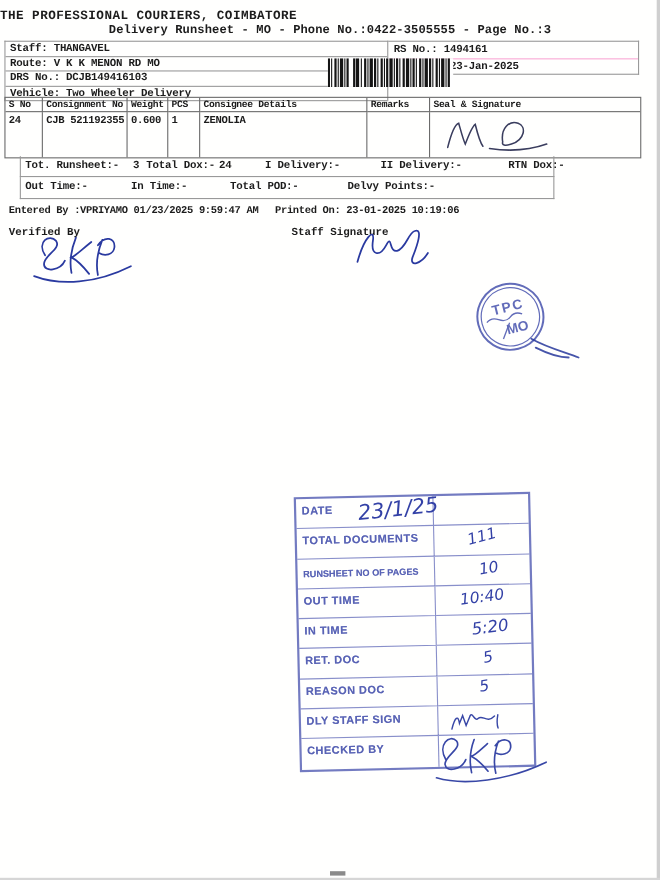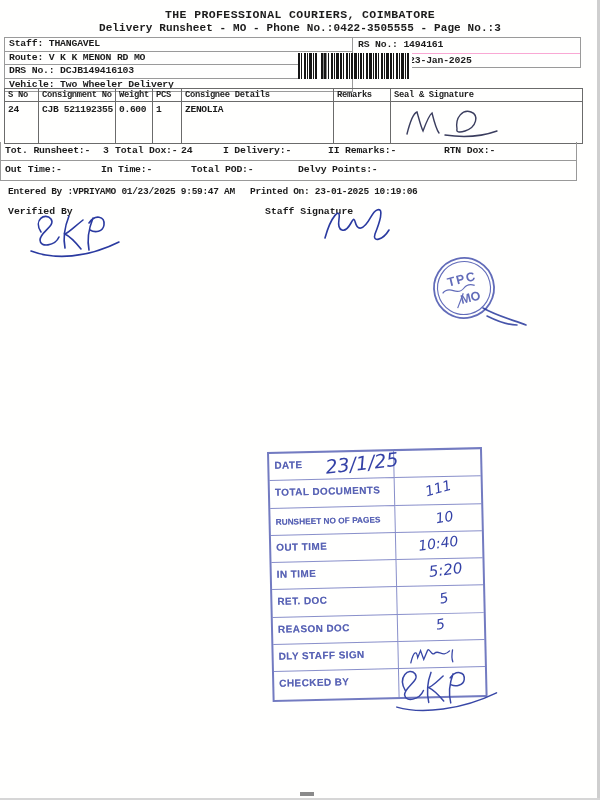--- a/index.html
+++ b/index.html
@@ -1,39 +1,39 @@
 <!DOCTYPE html>
 <html><head>
 <meta charset="utf-8">
 <style>
   html,body{margin:0;padding:0;background:#ffffff;}
   #page{position:relative;width:600px;height:800px;background:#fffffe;overflow:hidden;
         font-family:"Liberation Mono","DejaVu Sans Mono",monospace;font-weight:700;color:#1c1c1c;}
   .abs{position:absolute;}
-  .t-title{left:0;right:0;top:8px;text-align:center;font-size:11.5px;letter-spacing:.4px;}
+  .t-title{left:0;right:0;top:8px;font-size:11.5px;letter-spacing:.4px;}
   .t-sub{left:0;right:0;top:22px;text-align:center;font-size:11px;letter-spacing:.1px;}
 
   .info-block{left:4px;top:37px;width:349px;border:1px solid #9a9a9a;border-bottom:none;box-sizing:border-box;}
   .info-row{height:12.6px;line-height:12.6px;font-size:9.8px;letter-spacing:-.2px;padding-left:4px;border-bottom:1px solid #9a9a9a;}
 
   .rs-box{left:353px;top:37px;width:228px;height:31px;border:1px solid #9a9a9a;border-left:none;box-sizing:border-box;}
   .rs-line{height:14.5px;line-height:14.5px;font-size:9.8px;padding-left:5px;letter-spacing:-.2px;}
   .rs-line.first{border-bottom:1px solid #f9a8d4;}
 
   .barcode{left:298px;top:53px;background:#fff;}
 
   .dtable{left:4px;top:88px;width:577px;display:grid;
           grid-template-columns:34px 77px 37px 29px 152px 57px 191px;
           grid-template-rows:13px 41px;border:1px solid #6b6b6b;box-sizing:content-box;}
   .dtable>div{box-sizing:border-box;border-right:1px solid #6b6b6b;padding-left:3px;overflow:visible;}
   .dtable>div:nth-child(7n){border-right:none;}
   .dtable>.th{border-bottom:1px solid #6b6b6b;font-size:8.8px;line-height:12px;letter-spacing:-.3px;}
   .dtable>.td{font-size:9.6px;line-height:11px;padding-top:2px;letter-spacing:-.3px;position:relative;}
 
-  .sumbox{left:0;width:577px;border:1px solid #999;border-top:none;box-sizing:border-box;}
+  .sumbox{left:18px;width:486px;border:1px solid #999;border-top:none;box-sizing:border-box;}
   .sumbox span{position:absolute;top:3px;font-size:9.8px;letter-spacing:-.2px;white-space:pre;}
   .auditrow span{position:absolute;top:0;font-size:9.5px;letter-spacing:-.3px;white-space:pre;}
   .vrow span{position:absolute;top:0;font-size:9.8px;white-space:pre;}
 
   .sig{position:absolute;}
   .stamp{left:267px;top:452px;width:211px;display:grid;grid-template-columns:125px 86px;
          grid-auto-rows:27.3px;border:2px solid rgba(77,88,176,.85);box-sizing:content-box;
          transform:rotate(-1.3deg);transform-origin:top left;opacity:.93;}
   .stamp>div{box-sizing:border-box;border-bottom:1.6px solid rgba(77,88,176,.72);overflow:visible;}
   .stamp>div:nth-child(odd){border-right:1.6px solid rgba(77,88,176,.72);}
@@ -108,21 +108,21 @@
       </svg>
     </div>
   </div>
 
   <div class="abs sumbox" style="top:142px;height:19px;">
     <span style="left:4px">Tot. Runsheet:-</span>
     <span style="left:102px">3</span>
     <span style="left:114px">Total Dox:-</span>
     <span style="left:180px">24</span>
     <span style="left:222px">I Delivery:-</span>
-    <span style="left:327px">II Remarks:-</span>
+    <span style="left:327px">II Delivery:-</span>
     <span style="left:443px">RTN Dox:-</span>
   </div>
 
   <div class="abs sumbox" style="top:161px;height:20px;">
     <span style="left:4px">Out Time:-</span>
     <span style="left:100px">In Time:-</span>
     <span style="left:190px">Total POD:-</span>
     <span style="left:297px">Delvy Points:-</span>
   </div>
 

